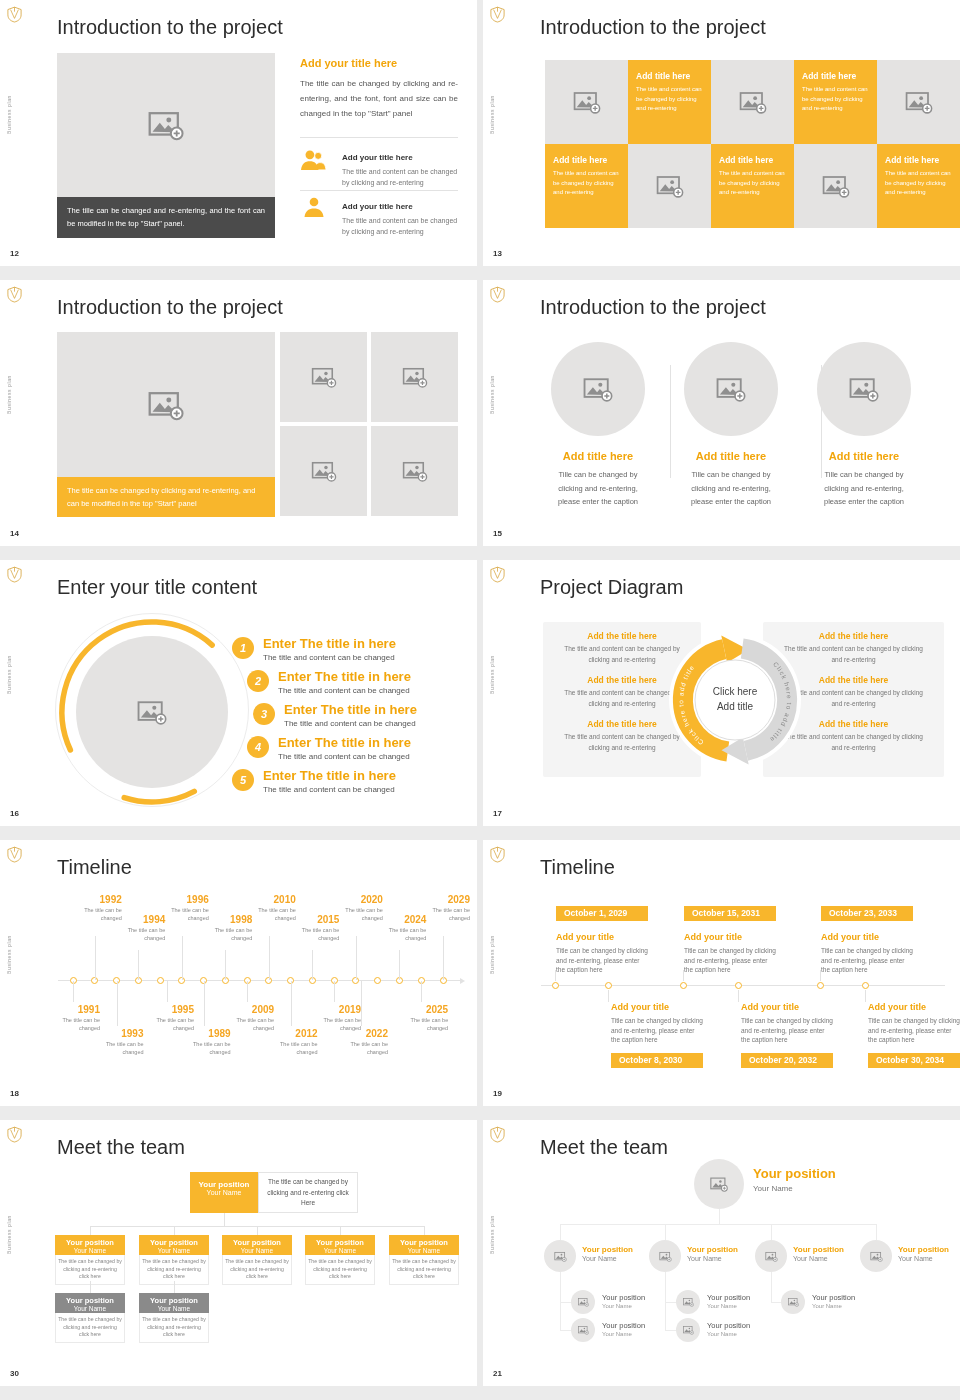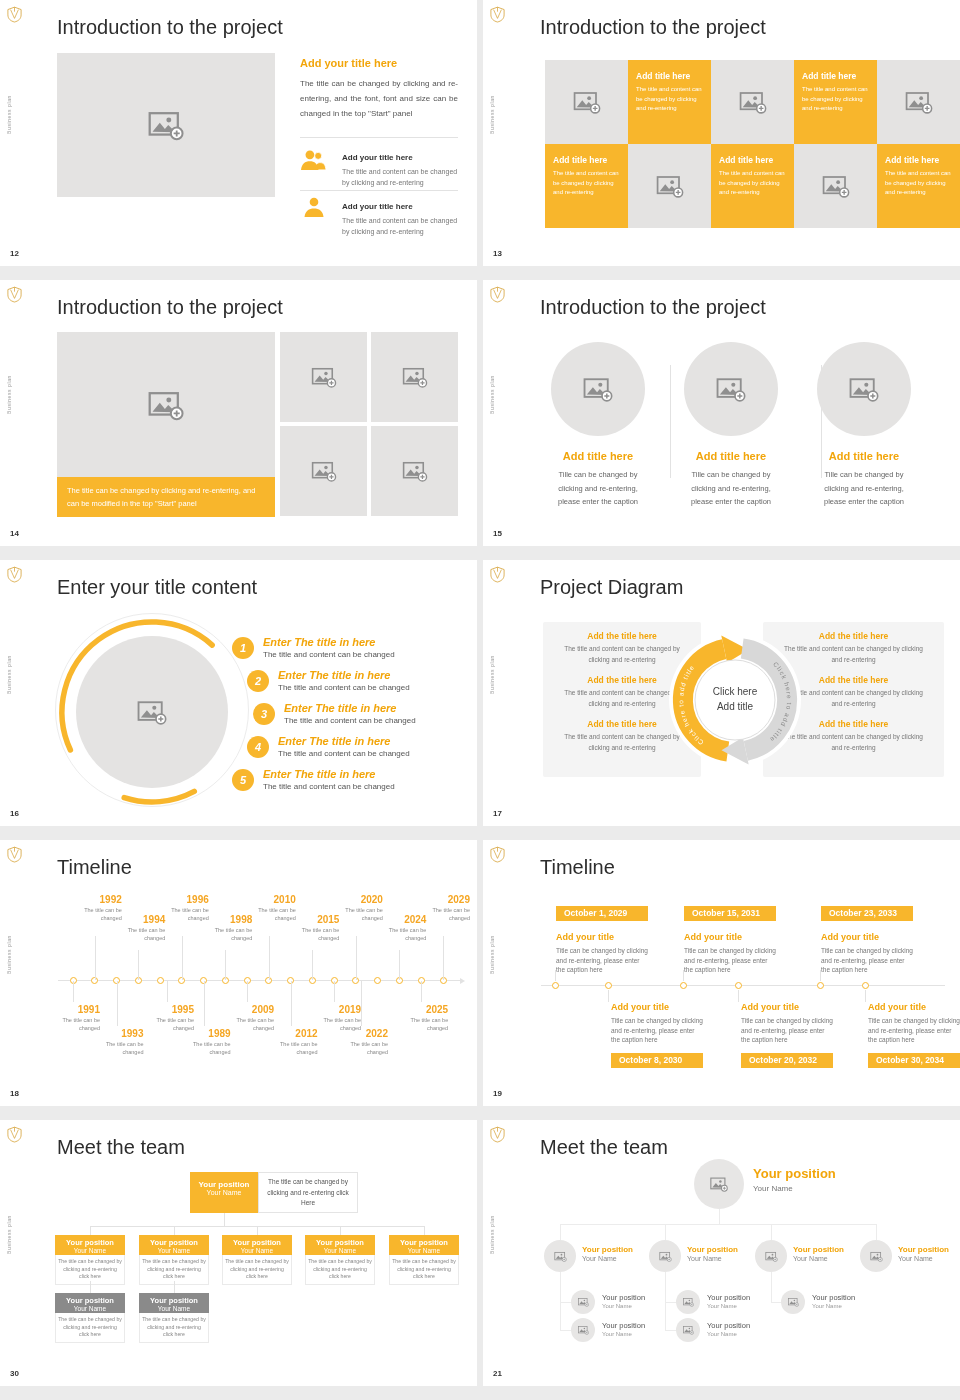--- a/index.html
+++ b/index.html
@@ -46,21 +46,21 @@
   .s15-col { position:absolute; top:52px; width:110px; text-align:center; }
   .s15-circ { width:94px; height:94px; border-radius:50%; margin:10px auto 0; }
   .s15-col b { display:block; margin-top:14px; font-size:11px; color:#F2A50A; }
   .s15-col span { display:block; margin:6px auto 0; width:102px; font-size:7.5px; line-height:13.5px; color:#666; }
 
   
   .s16-outer { left:55px; top:53px; width:194px; height:194px; border:1px solid #ECECEC; border-radius:50%; }
   .s16-circ { left:76px; top:76px; width:152px; height:152px; border-radius:50%; }
   .s16-num { position:absolute; width:22px; height:22px; border-radius:50%; background:#F8B62C; color:#fff;
              font-size:11px; font-weight:bold; text-align:center; line-height:22px; }
-  .s16-txt b { display:block; font-size:11px; color:#F2A50A;font-style:italic; }
+  .s16-txt b { display:block; font-size:13px; color:#F2A50A; }
   .s16-txt span { display:block; font-size:8px; color:#555; margin-top:2px; }
   .s16-txt { position:absolute; white-space:nowrap; }
 
   
   .s17-panel { top:62px; width:158px; height:155px; background:#F4F4F4; border-radius:2px; padding:9px 18px; }
   .s17-panel .pi { margin-bottom:10px;text-align:center; }
   .s17-panel .pi b { display:block; font-size:8.5px; color:#F2A50A; margin-bottom:3px; }
   .s17-panel .pi span { display:block; font-size:6.5px; line-height:10.5px; color:#777; }
   .s17-l { left:60px; } .s17-r { left:280px; width:181px; text-align:right; }
   .s17-center { left:202px; top:124px; width:100px; text-align:center; font-size:10px; line-height:15px; color:#444; }
@@ -144,20 +144,21 @@
     <svg class="logo">
         <use href="#i-logo"></use>
       </svg>
     <span class="side-text">Business plan</span>
     <h1 class="title">Introduction to the project</h1>
     <div class="abs ph s12-img">
       <svg width="36" height="32">
           <use href="#i-img"></use>
         </svg>
     </div>
+    <div class="abs s12-cap">The tille can be changed and re-entering, and the font can be modified in the top "Start" panel.</div>
     <b class="abs s12-head">Add your title here</b>
     <p class="abs s12-para">The title can be changed by clicking and re-entering, and the font, font and size can be changed in the top "Start" panel</p>
     <i class="hline" style="left:300px;top:137px;width:158px"></i>
     <svg class="abs" style="left:300px;top:148px;width:27px;height:23px;color:#F8B62C">
         <use href="#i-people"></use>
       </svg>
     <div class="abs s12-item" style="left:342px;top:146px">
       <b class="it">Add your title here</b>
       <div class="ix">The title and content can be changed by clicking and re-entering</div>
     </div>

